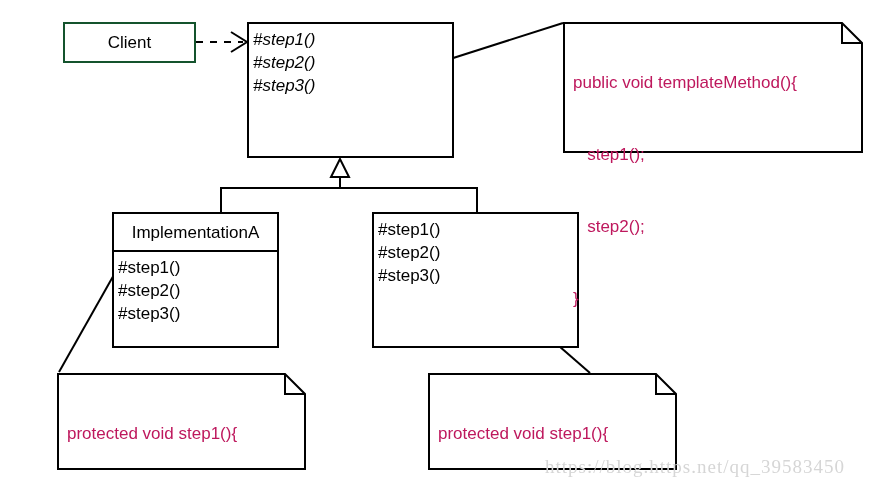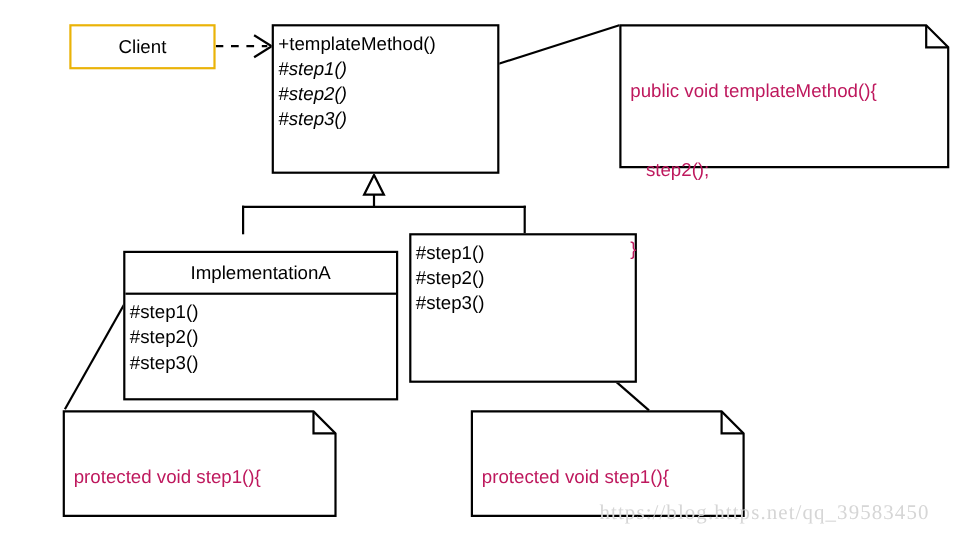--- a/index.html
+++ b/index.html
@@ -51,21 +51,21 @@
     white-space: nowrap;
   }
   .uml-member.abstract {
     font-style: italic;
   }
 
   
   .plain-box {
     position: absolute;
     box-sizing: border-box;
-    border: 2px solid #eab308;
+    border: 2px solid #14532d;
     background: #ffffff;
     display: flex;
     align-items: center;
     justify-content: center;
     font-size: 17px;
     color: #000000;
   }
 
   
   .note {
@@ -151,28 +151,27 @@
     
     <line x1="451" y1="252" x2="590" y2="373" stroke="#000000" stroke-width="2"></line>
   </svg>
 
   <div class="plain-box" style="left:63px; top:22px; width:133px; height:41px;">
     <span>Client</span>
   </div>
 
   <div class="uml-box" style="left:247px; top:22px; width:207px; height:136px;">
     <div class="uml-members">
-      <div class="uml-member">+templateMethod()</div>
       <div class="uml-member abstract">#step1()</div>
       <div class="uml-member abstract">#step2()</div>
       <div class="uml-member abstract">#step3()</div>
     </div>
   </div>
 
-  <div class="uml-box" style="left:112px; top:212px; width:250px; height:136px;margin-top:16px;">
+  <div class="uml-box" style="left:112px; top:212px; width:167px; height:136px;">
     <div class="uml-title">ImplementationA</div>
     <div class="uml-members">
       <div class="uml-member">#step1()</div>
       <div class="uml-member">#step2()</div>
       <div class="uml-member">#step3()</div>
     </div>
   </div>
 
   <div class="uml-box" style="left:372px; top:212px; width:207px; height:136px;">
     <div class="uml-members">
@@ -182,20 +181,21 @@
     </div>
   </div>
 
   <div class="note" style="left:563px; top:22px; width:300px; height:131px;">
     <svg class="note-shape" viewBox="0 0 300 131" preserveAspectRatio="none">
       <path d="M1,1 L279,1 L299,21 L299,130 L1,130 Z" fill="#ffffff" stroke="#000000" stroke-width="2" vector-effect="non-scaling-stroke"></path>
       <path d="M279,1 L279,21 L299,21" fill="none" stroke="#000000" stroke-width="2" vector-effect="non-scaling-stroke"></path>
     </svg>
     <div class="note-text">
       <div class="note-line">public void templateMethod(){</div>
+      <div class="note-line">   step1();</div>
       <div class="note-line">   step2();</div>
       <div class="note-line">}</div>
     </div>
   </div>
 
   <div class="note" style="left:57px; top:373px; width:249px; height:97px;">
     <svg class="note-shape" viewBox="0 0 249 97" preserveAspectRatio="none">
       <path d="M1,1 L228,1 L248,21 L248,96 L1,96 Z" fill="#ffffff" stroke="#000000" stroke-width="2" vector-effect="non-scaling-stroke"></path>
       <path d="M228,1 L228,21 L248,21" fill="none" stroke="#000000" stroke-width="2" vector-effect="non-scaling-stroke"></path>
     </svg>

